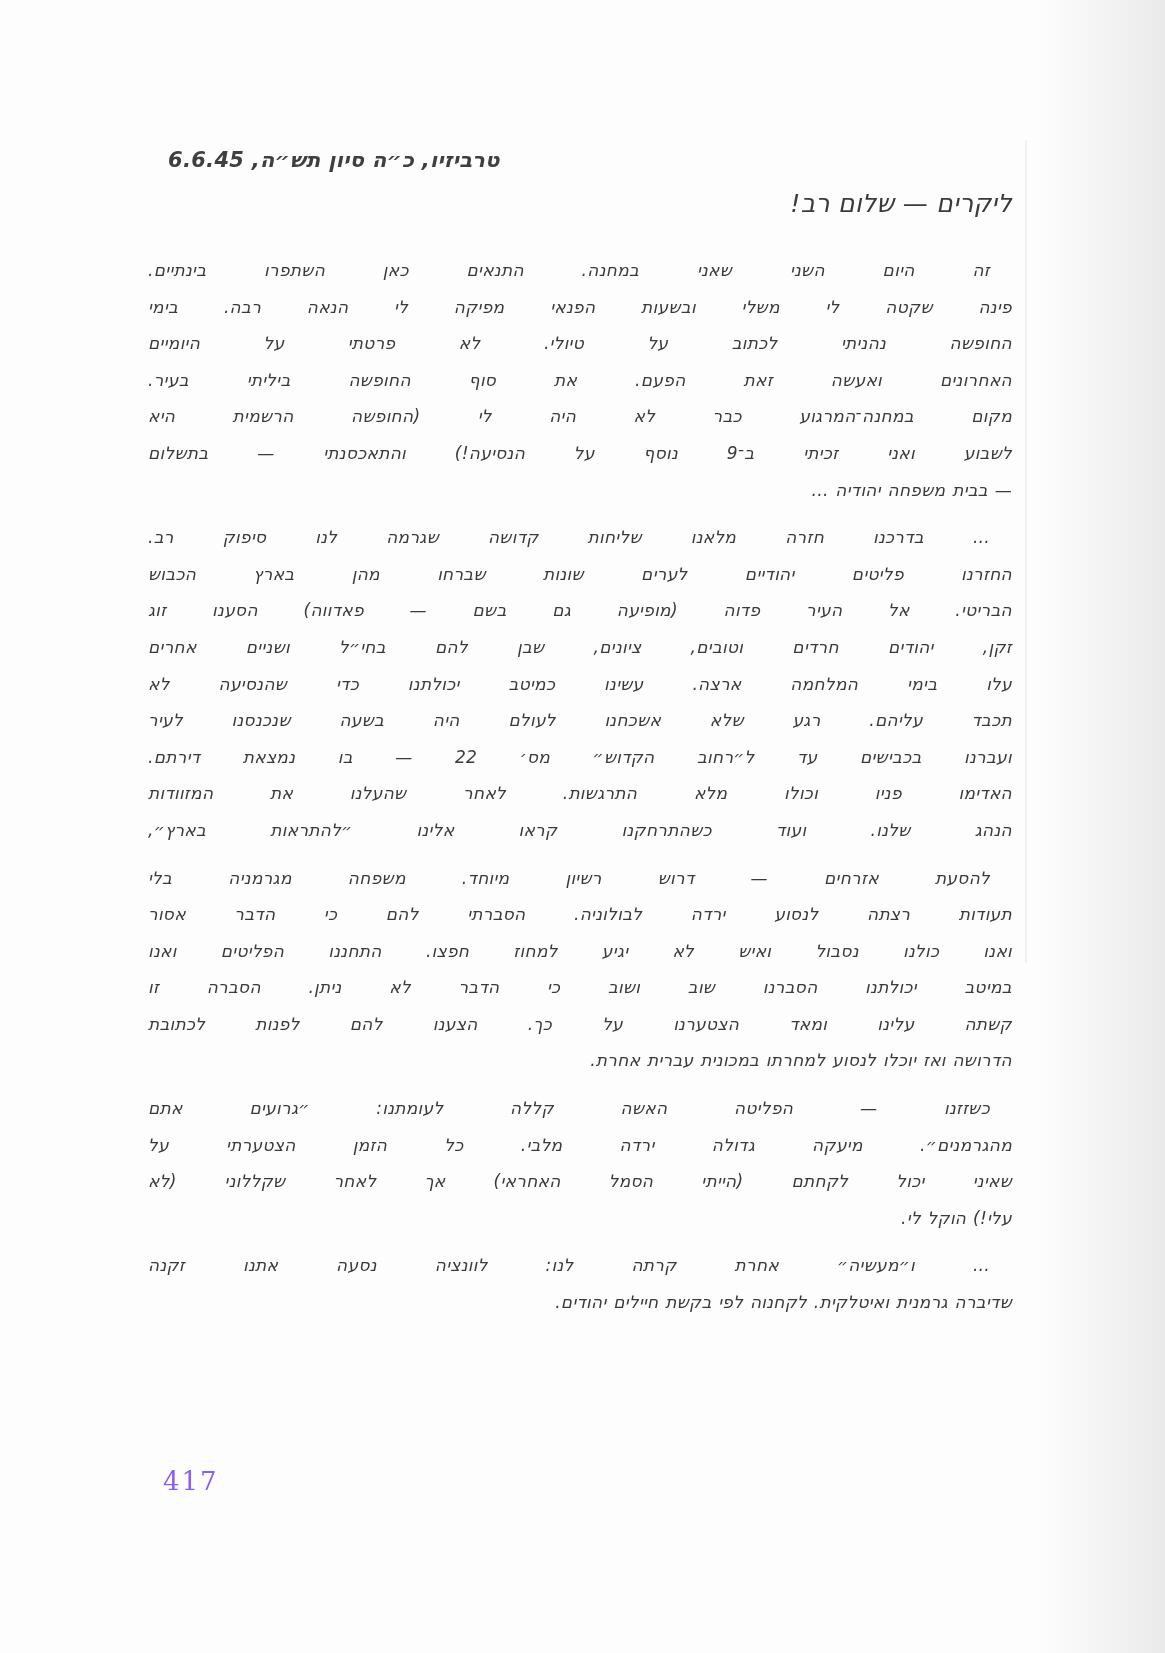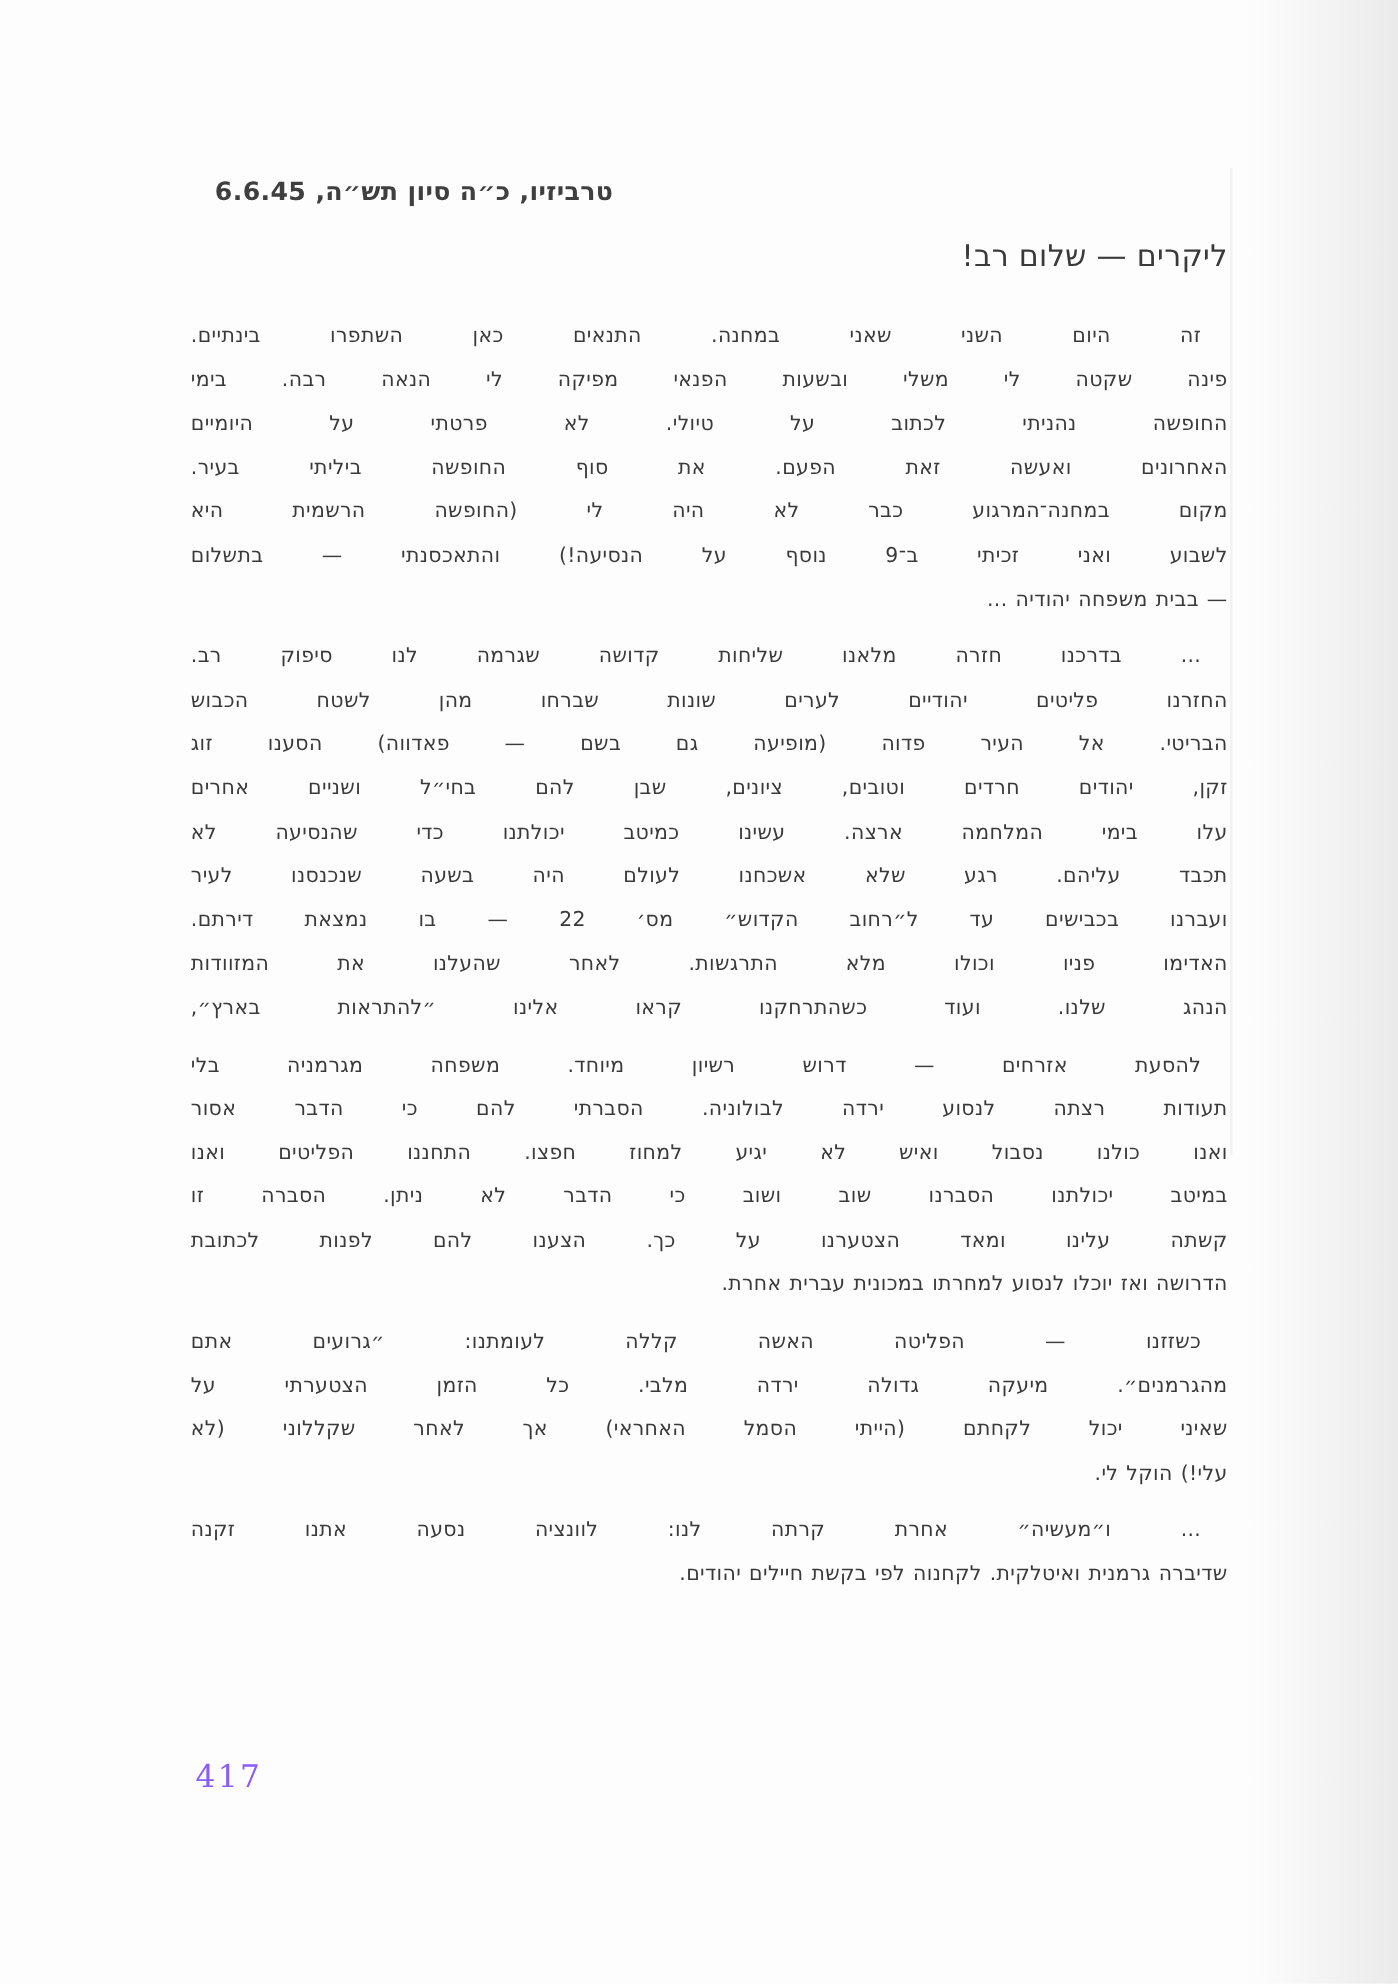--- a/index.html
+++ b/index.html
@@ -12,29 +12,29 @@
   .page{position:absolute;inset:0;}
   .edge-shade{
     position:absolute;top:0;right:0;width:125px;height:100%;
     background:linear-gradient(to left,#eaeaea 0%,#f2f2f2 40%,rgba(246,246,246,0) 100%);
   }
   .edge-line{
     position:absolute;top:140px;bottom:690px;right:138px;width:2px;
     background:rgba(0,0,0,0.045);
   }
   .content{
-    position:absolute;top:148px;right:142px;width:864px;
-    direction:rtl;unicode-bidi:embed;
+    position:absolute;top:148px;right:153px;width:864px;
+    direction:rtl;unicode-bidi:embed;font-style:italic;
   }
   .dateline{
     text-align:left;padding-left:20px;
     font-size:21px;font-weight:bold;letter-spacing:0.3px;color:#3f3f3f;
   }
   .greeting{
-    margin-top:27px;font-size:25px;text-align:right;letter-spacing:0.3px;
+    margin-top:17px;font-size:25px;text-align:right;letter-spacing:0.3px;
   }
   .body-text{
     margin-top:34px;font-size:17px;line-height:36.6px;letter-spacing:0.3px;
   }
   .para{margin-bottom:11px;}
   .line{
     text-align:justify;text-align-last:justify;
     word-spacing:1px;
   }
   .line.first{padding-right:22px;}
@@ -62,21 +62,21 @@
           <div class="line first">זה היום השני שאני במחנה. התנאים כאן השתפרו בינתיים.</div>
           <div class="line">פינה שקטה לי משלי ובשעות הפנאי מפיקה לי הנאה רבה. בימי</div>
           <div class="line">החופשה נהניתי לכתוב על טיולי. לא פרטתי על היומיים</div>
           <div class="line">האחרונים ואעשה זאת הפעם. את סוף החופשה ביליתי בעיר.</div>
           <div class="line">מקום במחנה־המרגוע כבר לא היה לי (החופשה הרשמית היא</div>
           <div class="line">לשבוע ואני זכיתי ב־9 נוסף על הנסיעה!) והתאכסנתי — בתשלום</div>
           <div class="line last">— בבית משפחה יהודיה ...</div>
         </div>
         <div class="para">
           <div class="line first">... בדרכנו חזרה מלאנו שליחות קדושה שגרמה לנו סיפוק רב.</div>
-          <div class="line">החזרנו פליטים יהודיים לערים שונות שברחו מהן לשטח הכבוש</div>
+          <div class="line">החזרנו פליטים יהודיים לערים שונות שברחו מהן בארץ הכבוש</div>
           <div class="line">הבריטי. אל העיר פדוה (מופיעה גם בשם — פאדווה) הסענו זוג</div>
           <div class="line">זקן, יהודים חרדים וטובים, ציונים, שבן להם בחי״ל ושניים אחרים</div>
           <div class="line">עלו בימי המלחמה ארצה. עשינו כמיטב יכולתנו כדי שהנסיעה לא</div>
           <div class="line">תכבד עליהם. רגע שלא אשכחנו לעולם היה בשעה שנכנסנו לעיר</div>
           <div class="line">ועברנו בכבישים עד ל״רחוב הקדוש״ מס׳ 22 — בו נמצאת דירתם.</div>
           <div class="line">האדימו פניו וכולו מלא התרגשות. לאחר שהעלנו את המזוודות</div>
           <div class="line">הנהג שלנו. ועוד כשהתרחקנו קראו אלינו ״להתראות בארץ״,</div>
         </div>
         <div class="para">
           <div class="line first">להסעת אזרחים — דרוש רשיון מיוחד. משפחה מגרמניה בלי</div>

